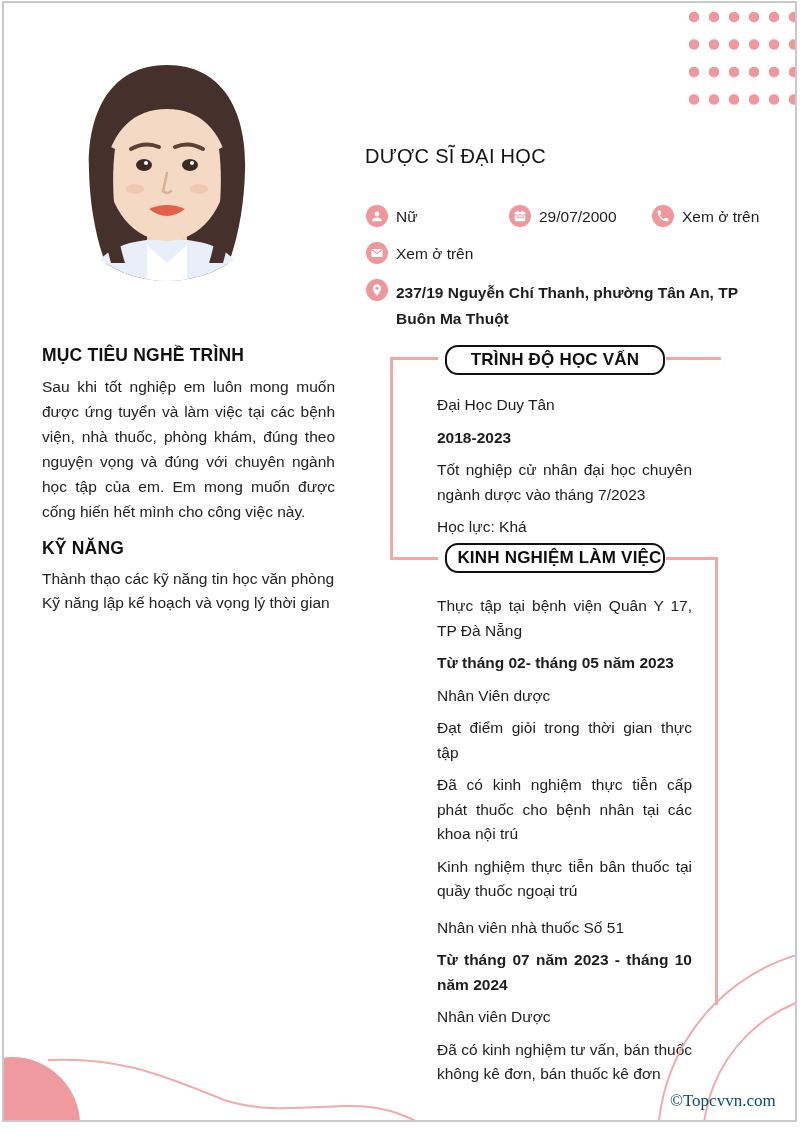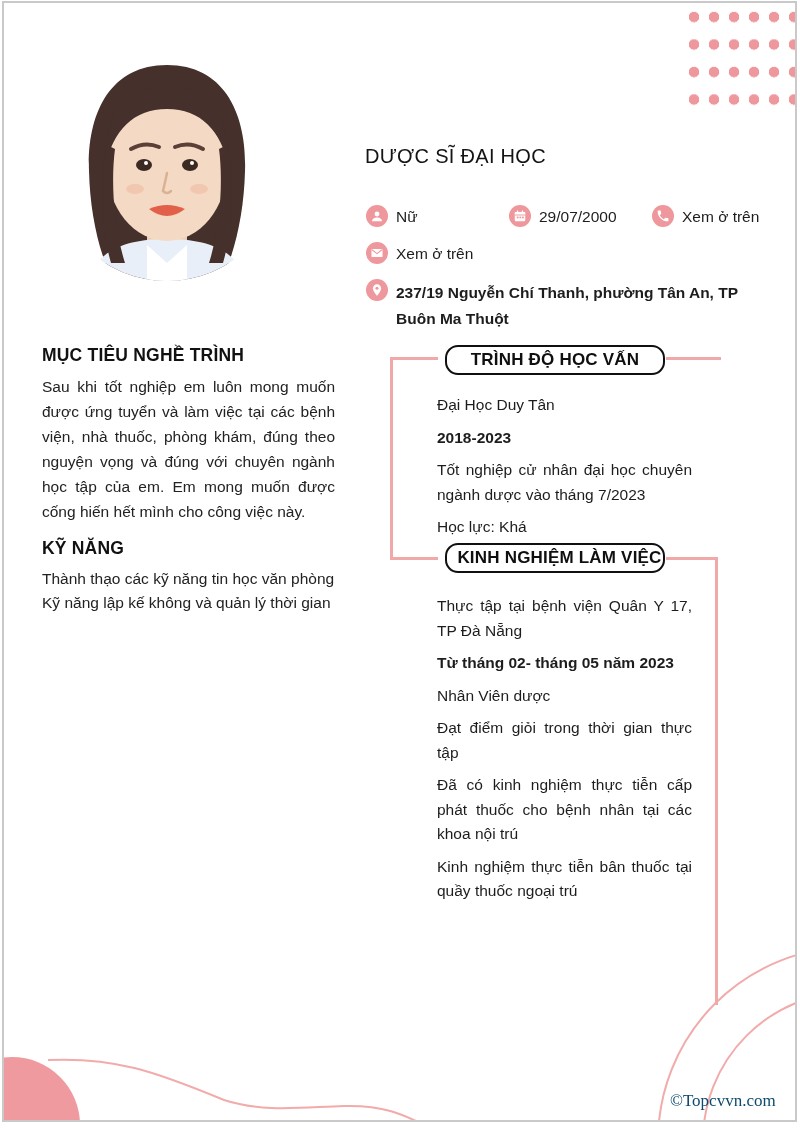--- a/index.html
+++ b/index.html
@@ -152,21 +152,21 @@
     </span>
     <span class="contact-text addr">237/19 Nguyễn Chí Thanh, phường Tân An, TP Buôn Ma Thuột</span>
   </div>
 
   <h2 class="lcol-heading" style="top:342px;">MỤC TIÊU NGHỀ TRÌNH</h2>
   <p class="lcol-text" style="top:371px;">Sau khi tốt nghiệp em luôn mong muốn được ứng tuyển và làm việc tại các bệnh viện, nhà thuốc, phòng khám, đúng theo nguyện vọng và đúng với chuyên ngành học tập của em. Em mong muốn được cống hiến hết mình cho công việc này.</p>
 
   <h2 class="lcol-heading" style="top:535px;">KỸ NĂNG</h2>
   <div class="lcol-text" style="top:564px; line-height:24px;">
     <p class="skill-p">Thành thạo các kỹ năng tin học văn phòng</p>
-    <p class="skill-p">Kỹ năng lập kế không và quản lý thời gian</p>
+    <p class="skill-p">Kỹ năng lập kế hoạch và vọng lý thời gian</p>
   </div>
 
   <div class="pline" style="left:386px; top:354px; width:48px; height:3px;"></div>
   <div class="pline" style="left:662px; top:354px; width:55px; height:3px;"></div>
   <div class="pline" style="left:386px; top:354px; width:3px; height:203px;"></div>
   <div class="pline" style="left:386px; top:554px; width:48px; height:3px;"></div>
   <div class="pline" style="left:662px; top:554px; width:52px; height:3px;"></div>
   <div class="pline" style="left:711px; top:554px; width:3px; height:448px;"></div>
 
   <div class="pill" style="top:342px;">TRÌNH ĐỘ HỌC VẤN</div>
@@ -180,20 +180,26 @@
   <div class="pill" style="top:540px;padding-left:9px;">KINH NGHIỆM LÀM VIỆC</div>
   <div class="rcol-block" style="top:583px;">
     <div class="xp-entry">
       <p>Thực tập tại bệnh viện Quân Y 17, TP Đà Nẵng</p>
       <p class="b">Từ tháng 02- tháng 05 năm 2023</p>
       <p>Nhân Viên dược</p>
       <p>Đạt điểm giỏi trong thời gian thực tập</p>
       <p>Đã có kinh nghiệm thực tiễn cấp phát thuốc cho bệnh nhân tại các khoa nội trú</p>
       <p>Kinh nghiệm thực tiễn bân thuốc tại quầy thuốc ngoại trú</p>
     </div>
+    <div class="xp-entry">
+      <p>Nhân viên nhà thuốc Số 51</p>
+      <p class="b">Từ tháng 07 năm 2023 - tháng 10 năm 2024</p>
+      <p>Nhân viên Dược</p>
+      <p>Đã có kinh nghiệm tư vấn, bán thuốc không kê đơn, bán thuốc kê đơn</p>
+    </div>
   </div>
 
   <div class="blob"></div>
   <svg class="wave" viewBox="0 0 795 81">
     <path d="M 44 17 C 110 14 150 28 220 57 C 260 70 300 64 340 63 C 380 62 400 72 418 81" stroke="#f2abab" stroke-width="2" fill="none"></path>
   </svg>
   <div class="circle-deco circle-outer"></div>
   <div class="circle-deco circle-inner"></div>
 
   <div class="watermark">©Topcvvn.com</div>

